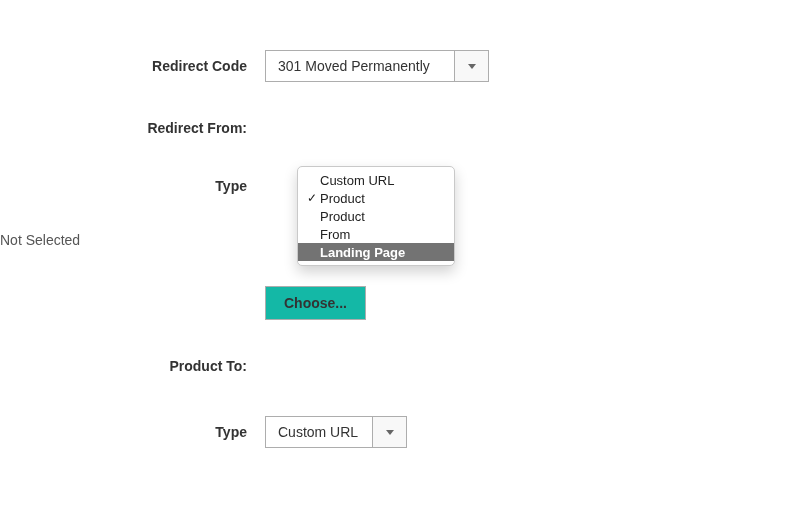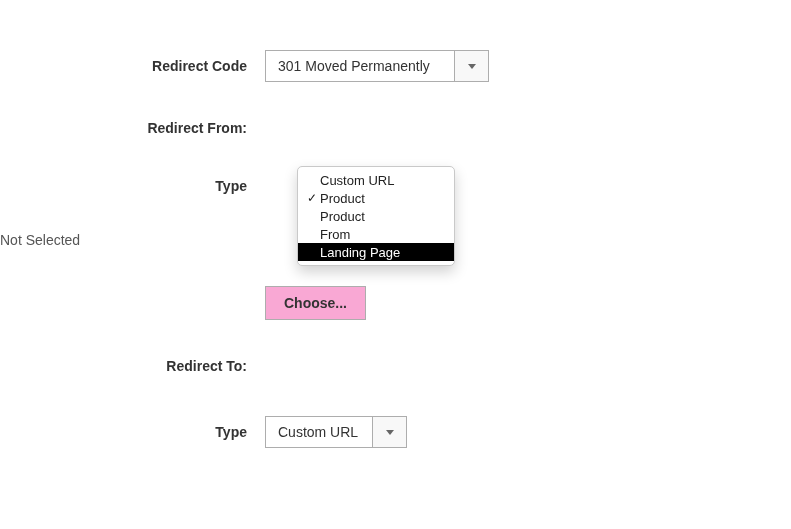--- a/index.html
+++ b/index.html
@@ -66,21 +66,21 @@
       border-left: 4px solid transparent;
       border-right: 4px solid transparent;
       border-top: 5px solid #666;
     }
     .not-selected {
       color: #555;
       font-size: 14px;
     }
     .choose-btn {
       border: 1px solid #adadad;
-      background: #f9a8d4;
+      background: #14b8a6;
       padding: 8px 18px;
       font-size: 14px;
       color: #333;
       font-weight: 600;
       cursor: pointer;
     }
     .section-row { margin-top: 0; margin-bottom: 42px; }
     
     .dropdown {
       position: absolute;
@@ -97,22 +97,23 @@
     .dropdown-item {
       display: flex;
       align-items: center;
       height: 18px;
       font-size: 13px;
       color: #222;
       padding-left: 6px;
       cursor: pointer;
     }
     .dropdown-item.highlight {
-      background: #000000;
+      background: #737373;
       color: #fff;
+      font-weight: bold;
     }
     .check-col {
       width: 16px;
       display: inline-flex;
       justify-content: center;
       font-size: 12px;
     }
     .dd-label { flex: 1; }
   </style>
 </head>
@@ -149,21 +150,21 @@
   </div>
 
   <div class="row">
     <div class="label-col"></div>
     <div class="field-col">
       <button class="choose-btn">Choose...</button>
     </div>
   </div>
 
   <div class="row section-row">
-    <div class="label-col">Redirect To:</div>
+    <div class="label-col">Product To:</div>
     <div class="field-col"></div>
   </div>
 
   <div class="row">
     <div class="label-col">Type</div>
     <div class="field-col">
       <div class="select-combo">
         <div class="select-text custom">Custom URL</div>
         <div class="select-btn">
           <span class="triangle-down"></span>

